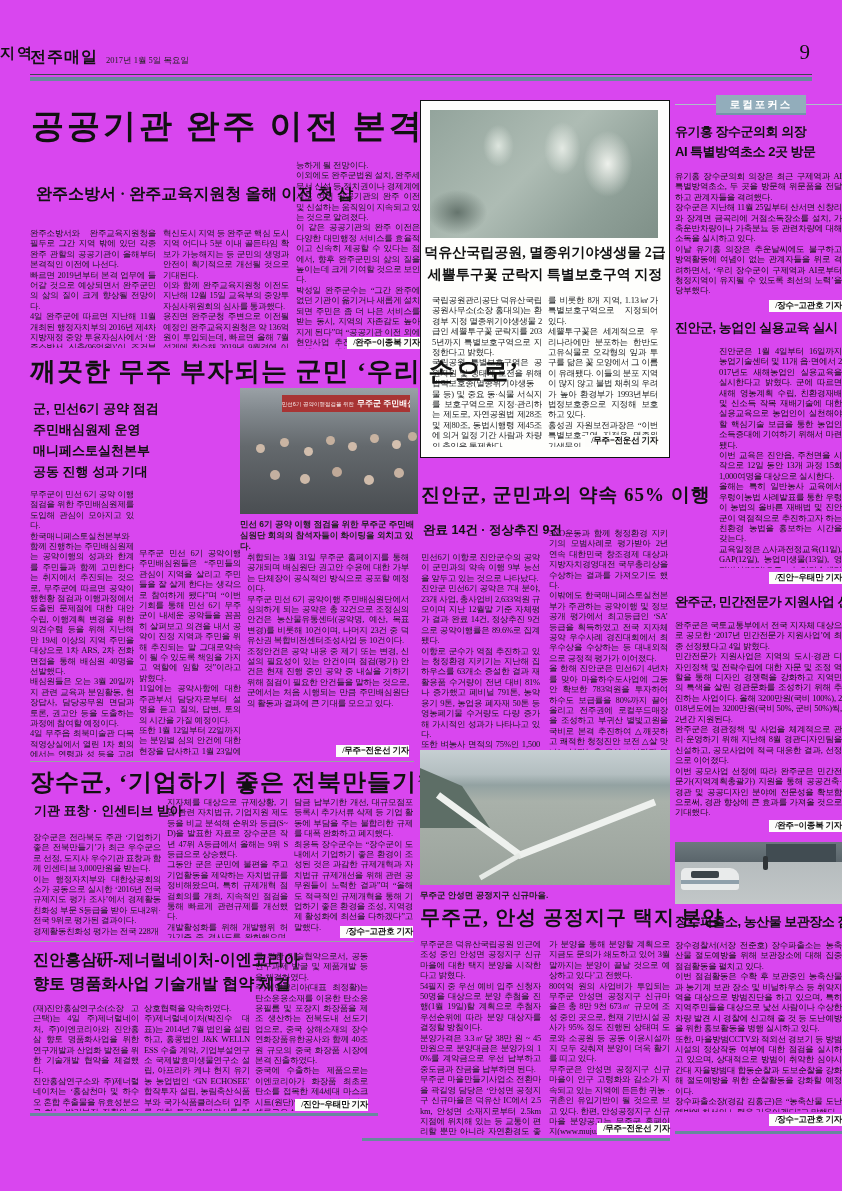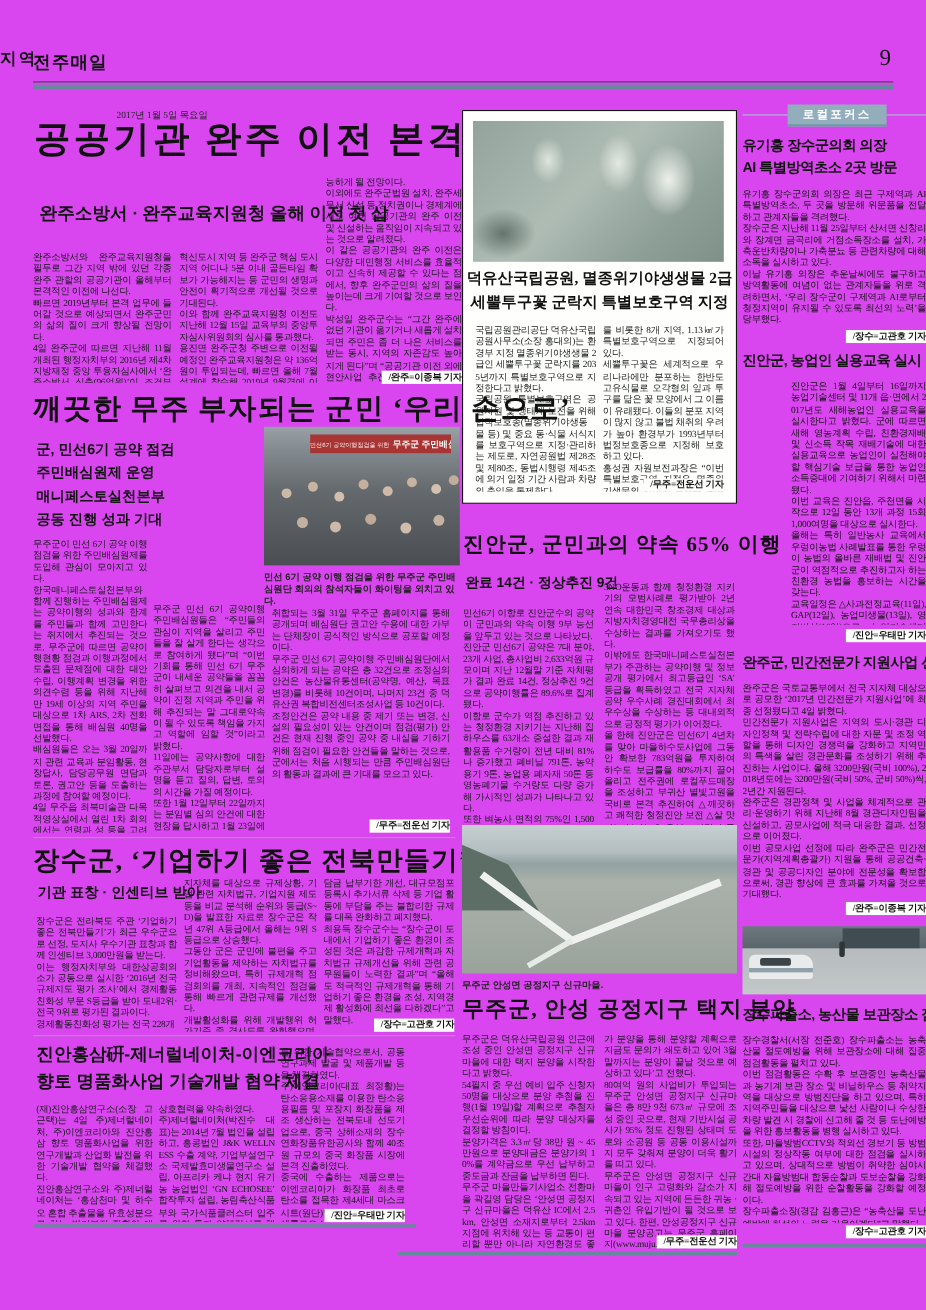--- a/index.html
+++ b/index.html
@@ -1,21 +1,21 @@
 <!DOCTYPE html>
 <html><head>
 <meta charset="utf-8">
 <style>
   html,body{margin:0;padding:0;background:#e9e9e6;}
   .page{position:relative;width:842px;height:1191px;margin:0 auto;background:#d946ef;
         font-family:"Liberation Serif","DejaVu Serif",serif;color:#111;overflow:hidden;}
   .abs{position:absolute;}
   
   .paper-name{font-family:"Liberation Sans","DejaVu Sans",sans-serif;font-weight:bold;font-size:16px;letter-spacing:1px;}
-  .issue-date{font-size:8.5px;color:#222;margin-top:44px;}
+  .issue-date{font-size:8.5px;color:#222;}
   .section-name{width:100%;text-align:left;font-family:"Liberation Sans",sans-serif;font-weight:bold;font-size:15px;letter-spacing:2px;}
   .page-no{font-size:21px;}
   .rule-thin{height:1px;background:#3c4750;}
   .rule-thick{height:4px;background:#68889d;}
   .rule-gray{height:1px;background:#9aa1a5;}
   .rule-bottom{height:3px;background:#68889d;}
   
   .col{font-size:8.5px;line-height:10.4px;text-align:justify;white-space:pre-line;
        word-break:break-all;overflow:hidden;color:#15181a;letter-spacing:-0.2px;}
   .byline{position:absolute;right:0;bottom:0;background:#fdfdfb;font-size:8.5px;font-weight:bold;padding-left:6px;letter-spacing:-0.2px;}

